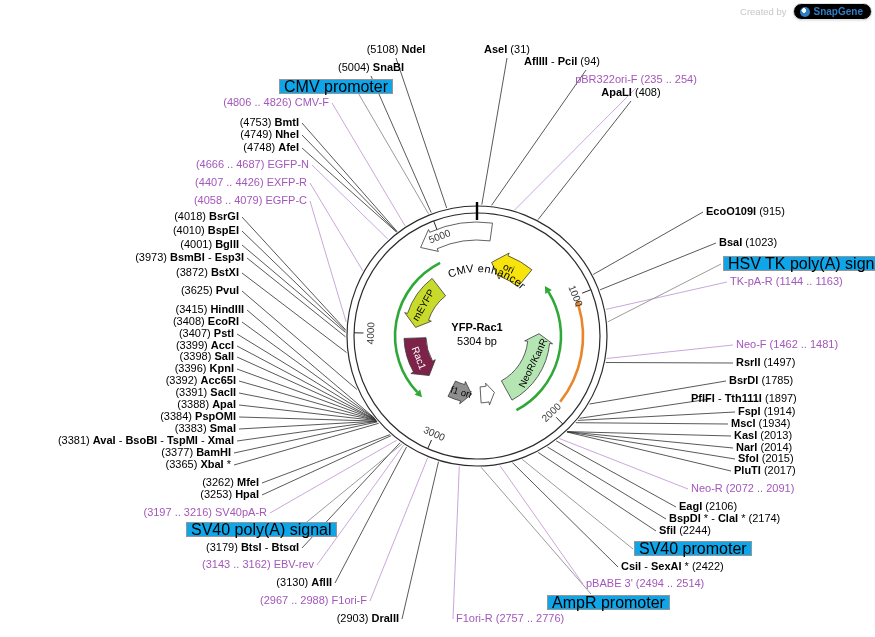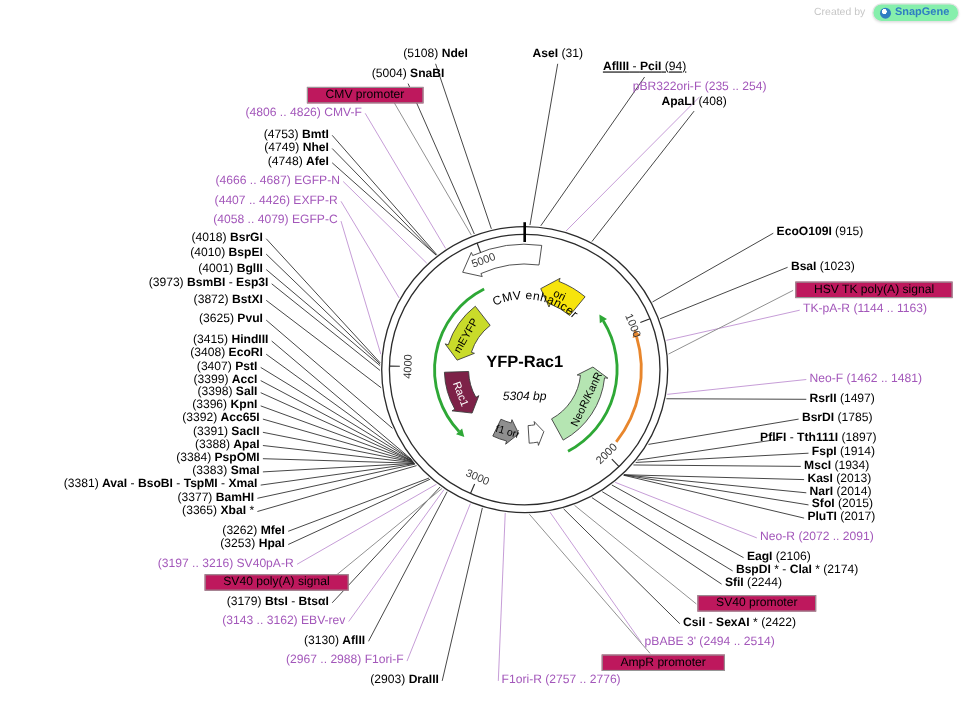--- a/index.html
+++ b/index.html
@@ -1,27 +1,27 @@
 <!DOCTYPE html>
 <html><head>
 <meta charset="utf-8">
 <style>
   html,body { margin:0; padding:0; background:#fff; font-family:"Liberation Sans", sans-serif; }
   #stage { position:relative; width:875px; height:637px; background:#ffffff; overflow:hidden; }
   #map-svg { position:absolute; left:0; top:0; }
   .lbl { position:absolute; white-space:nowrap; font-size:11px; line-height:13px; color:#000; }
   .lbl .b { font-weight:bold; }
-  .gbox { position:absolute; white-space:nowrap; font-size:11px; line-height:13px; padding:0 16px;
-          background:#be185d; border:1px solid #969696; color:#000; }
+  .gbox { position:absolute; white-space:nowrap; font-size:16px; line-height:13px; padding:0 4px;
+          background:#0ea5e9; border:1px solid #969696; color:#000; }
   #center-title { position:absolute; left:477px; top:321px; transform:translateX(-50%); text-align:center; }
-  #center-title .t1 { font-weight:bold; font-size:15px; color:#000; }
-  #center-title .t2 { font-size:11px; color:#000; margin-top:17px;font-style:italic; }
+  #center-title .t1 { font-weight:bold; font-size:11px; color:#000; }
+  #center-title .t2 { font-size:11px; color:#000; margin-top:2px; }
   #watermark { position:absolute; top:3px; right:3px; display:flex; align-items:center; gap:6px; }
   .wm-created { color:#C7C7C7; font-size:9.5px; }
-  .wm-badge { display:inline-flex; align-items:center; gap:4px; background:#86efac; border:1px solid #E3E3E3;
+  .wm-badge { display:inline-flex; align-items:center; gap:4px; background:#000000; border:1px solid #E3E3E3;
               border-radius:9px; padding:2px 8px 2px 6px; box-shadow:0 1px 2px rgba(0,0,0,0.10); }
   .wm-icon { width:10px; height:10px; border-radius:50%;
              background: radial-gradient(circle at 38% 35%, #ffffff 0 2.2px, #2F7DC2 2.4px); }
   .wm-brand { color:#2F7DC2; font-size:10px; font-weight:bold; }
 </style>
 </head>
 <body>
 
 <div id="stage">
   <svg id="map-svg" width="875" height="637" viewBox="0 0 875 637" xmlns="http://www.w3.org/2000/svg">
@@ -123,21 +123,21 @@
       <text transform="translate(423.3 305.0) rotate(300.0)" text-anchor="middle" dy="3.5" font-size="10" fill="#000000">mEYFP</text>
       <text transform="translate(419.0 358.0) rotate(69.2)" text-anchor="middle" dy="3.5" font-size="10" fill="#FFFFFF">Rac1</text>
       <text transform="translate(461.2 391.8) rotate(15.8)" text-anchor="middle" dy="3.5" font-size="9.5" fill="#000000">f1 ori</text>
       <text transform="translate(532.9 362.9) rotate(-64.3)" text-anchor="middle" dy="3.5" font-size="10" fill="#000000">NeoR/KanR</text>
     </svg>
 
   <div id="labels">
       <div class="lbl" style="left: 396px; top: 43px; transform: translateX(-50%);"><span>(5108) </span><span class="b">NdeI</span></div>
       <div class="lbl" style="left: 371px; top: 61px; transform: translateX(-50%);"><span>(5004) </span><span class="b">SnaBI</span></div>
       <div class="lbl" style="left: 507px; top: 43px; transform: translateX(-50%);"><span class="b">AseI</span><span> (31)</span></div>
-      <div class="lbl" style="left: 586px; top: 55px; transform: translateX(-50%); text-decoration: underline;"><span class="b">AflIII</span><span> - </span><span class="b">PciI</span><span> (94)</span></div>
+      <div class="lbl" style="left: 562px; top: 55px; transform: translateX(-50%);"><span class="b">AflIII</span><span> - </span><span class="b">PciI</span><span> (94)</span></div>
       <div class="lbl" style="color: rgb(163, 87, 186); left: 636px; top: 73px; transform: translateX(-50%);"><span>pBR322ori-F (235 .. 254)</span></div>
       <div class="lbl" style="left: 631px; top: 86px; transform: translateX(-50%);"><span class="b">ApaLI</span><span> (408)</span></div>
       <div class="lbl" style="color: rgb(163, 87, 186); right: 546px; top: 96px;"><span>(4806 .. 4826) CMV-F</span></div>
       <div class="lbl" style="right: 576px; top: 116px;"><span>(4753) </span><span class="b">BmtI</span></div>
       <div class="lbl" style="right: 576px; top: 128px;"><span>(4749) </span><span class="b">NheI</span></div>
       <div class="lbl" style="right: 576px; top: 141px;"><span>(4748) </span><span class="b">AfeI</span></div>
       <div class="lbl" style="color: rgb(163, 87, 186); right: 566px; top: 158px;"><span>(4666 .. 4687) EGFP-N</span></div>
       <div class="lbl" style="color: rgb(163, 87, 186); right: 568px; top: 176px;"><span>(4407 .. 4426) EXFP-R</span></div>
       <div class="lbl" style="color: rgb(163, 87, 186); right: 568px; top: 194px;"><span>(4058 .. 4079) EGFP-C</span></div>
       <div class="lbl" style="right: 636px; top: 210px;"><span>(4018) </span><span class="b">BsrGI</span></div>

